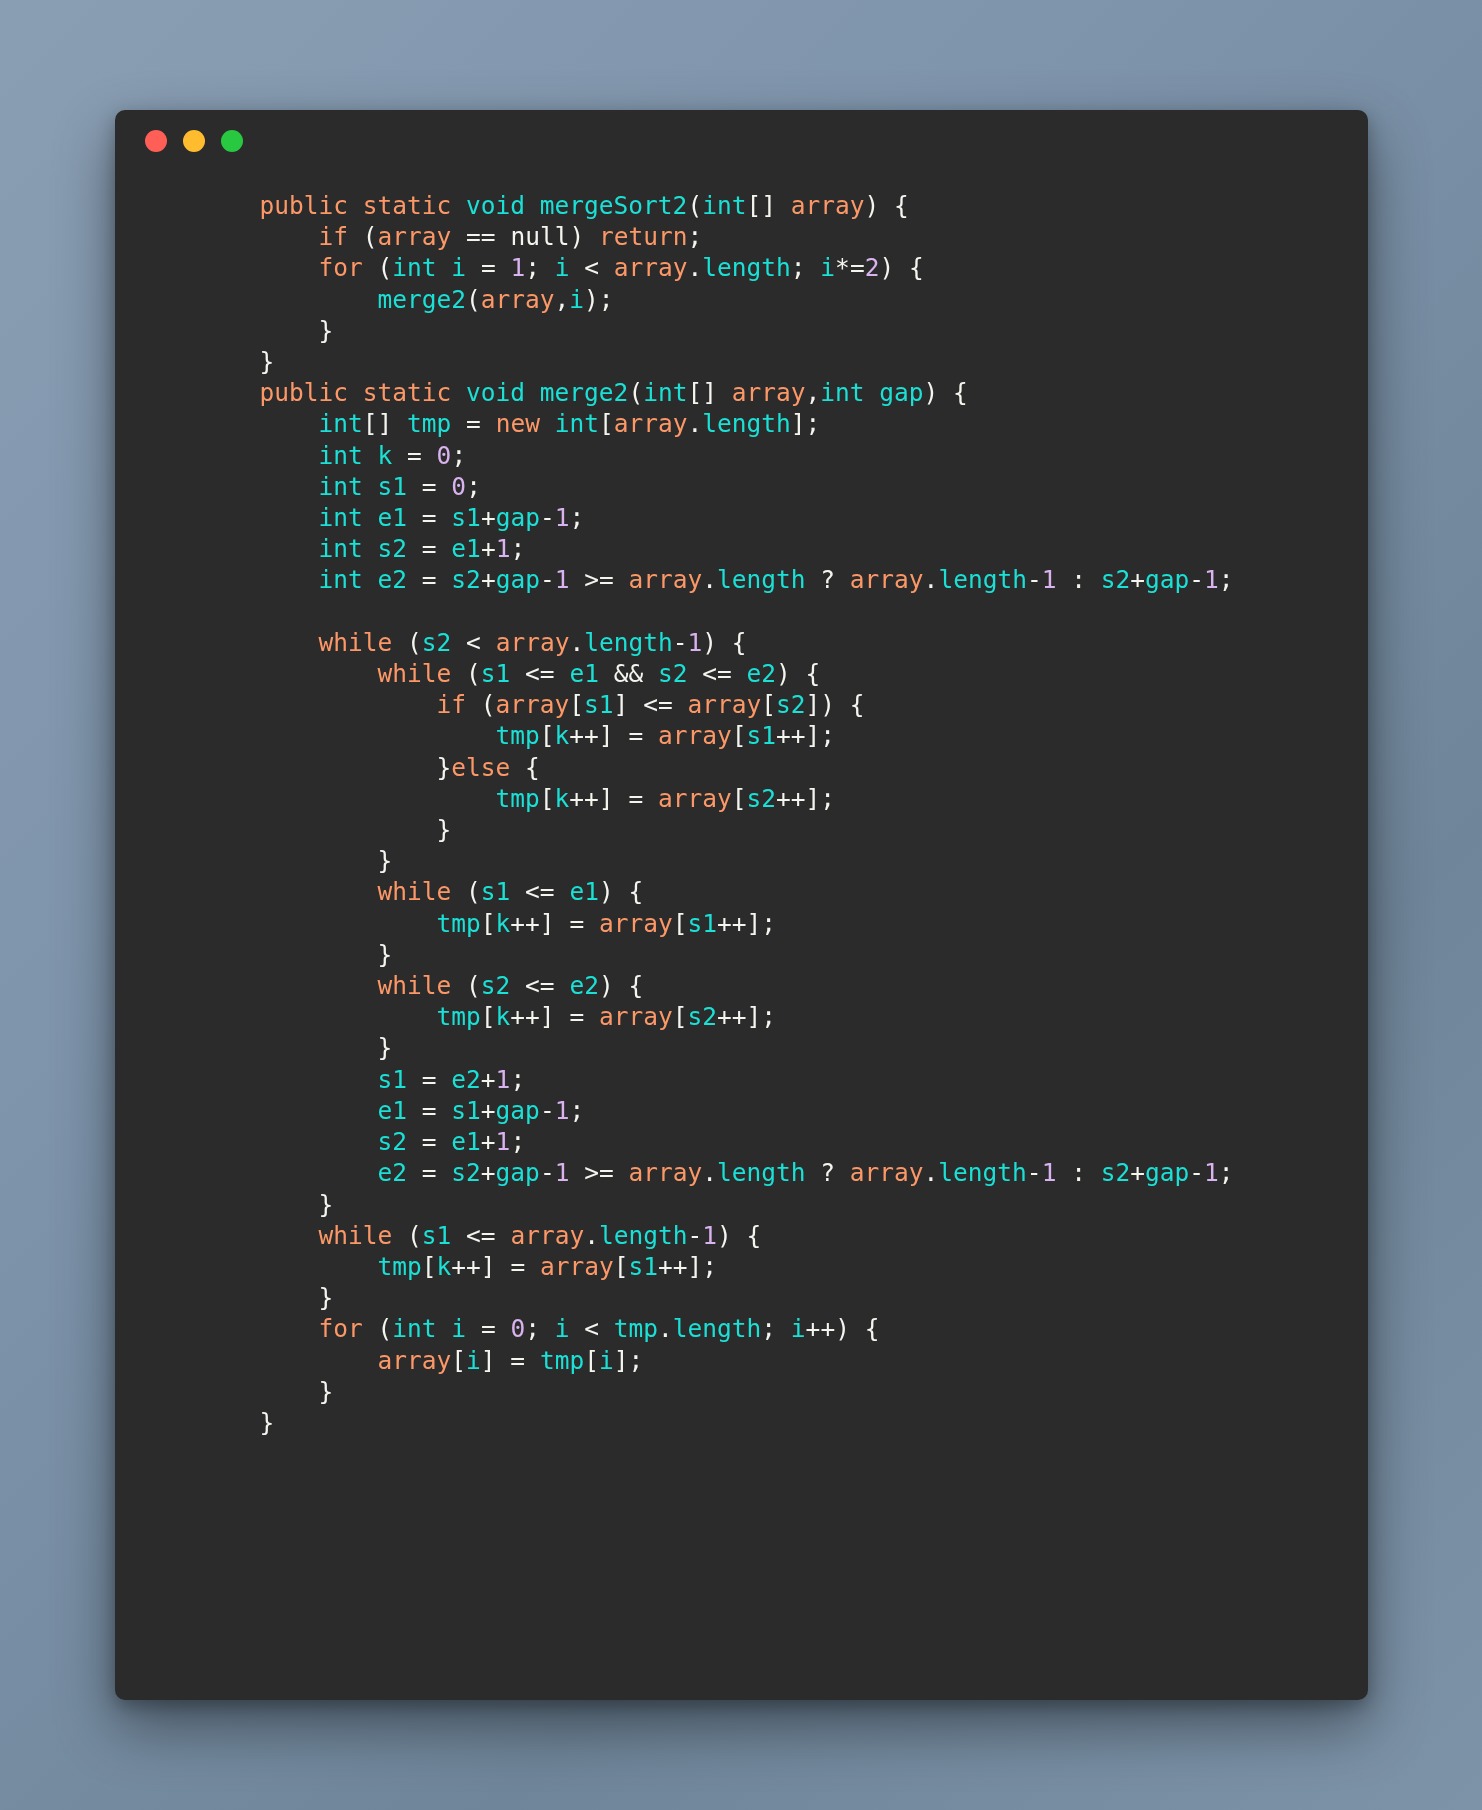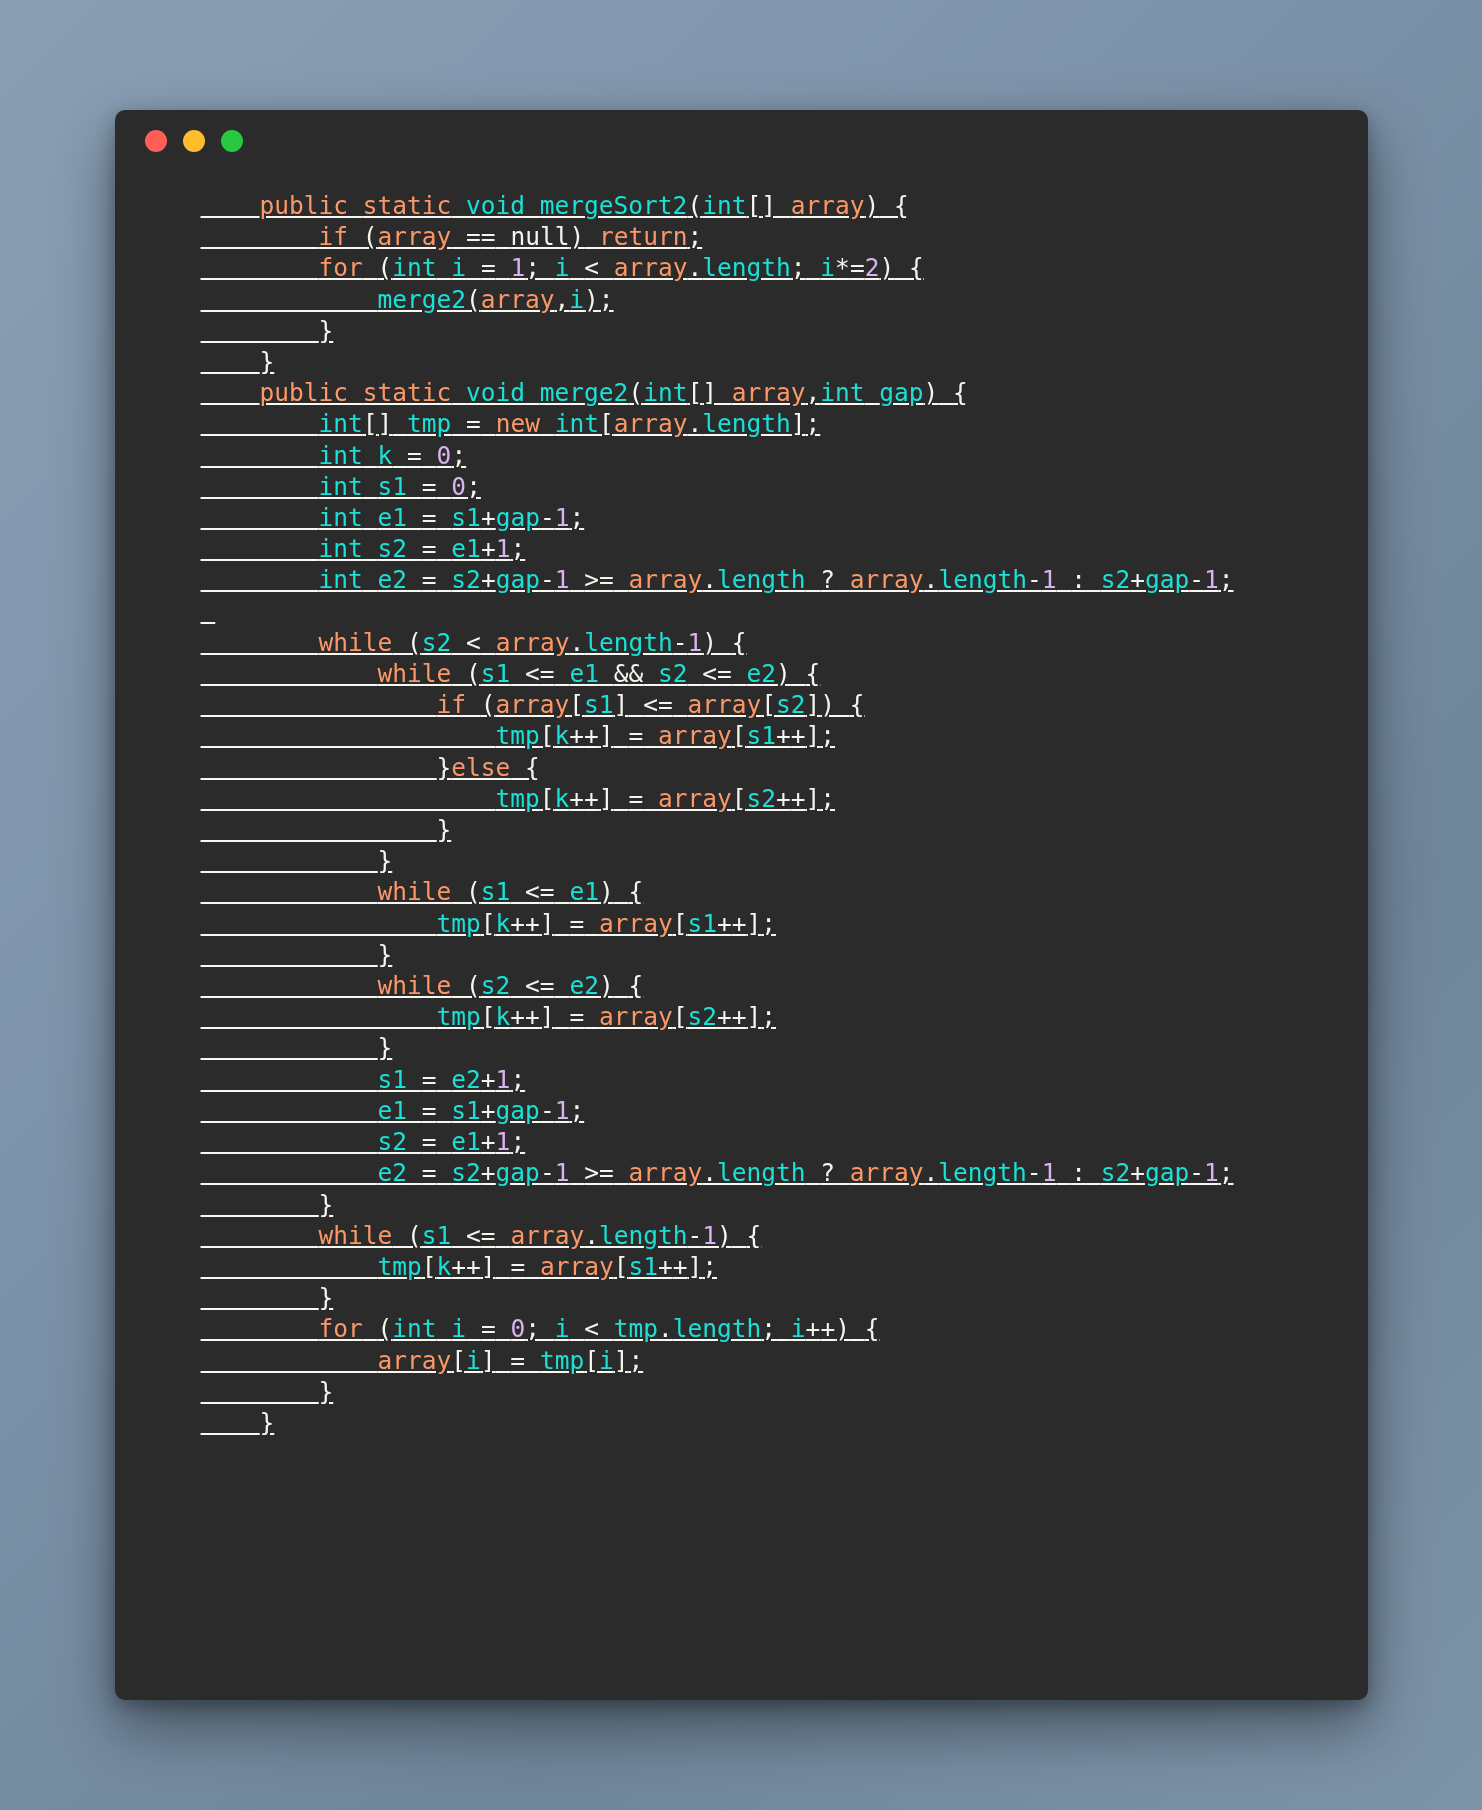--- a/index.html
+++ b/index.html
@@ -55,21 +55,20 @@
     line-height: 31.2px;
     letter-spacing: 0px;
     white-space: pre;
     color: #f8f8f2;
     tab-size: 4;
   }
   .ln {
     display: block;
     padding-left: 86px;
     min-height: 31.2px;
-    text-decoration: underline;
   }
 
   
   .kw   { color: #fc9867; }   
   .typ  { color: #1ae0d6; }   
   .var  { color: #fc9867; }   
   .num  { color: #d9b3ef; }   
   .pun  { color: #f5f5f0; }   
   .fn   { color: #1ae0d6; }   
 </style>

